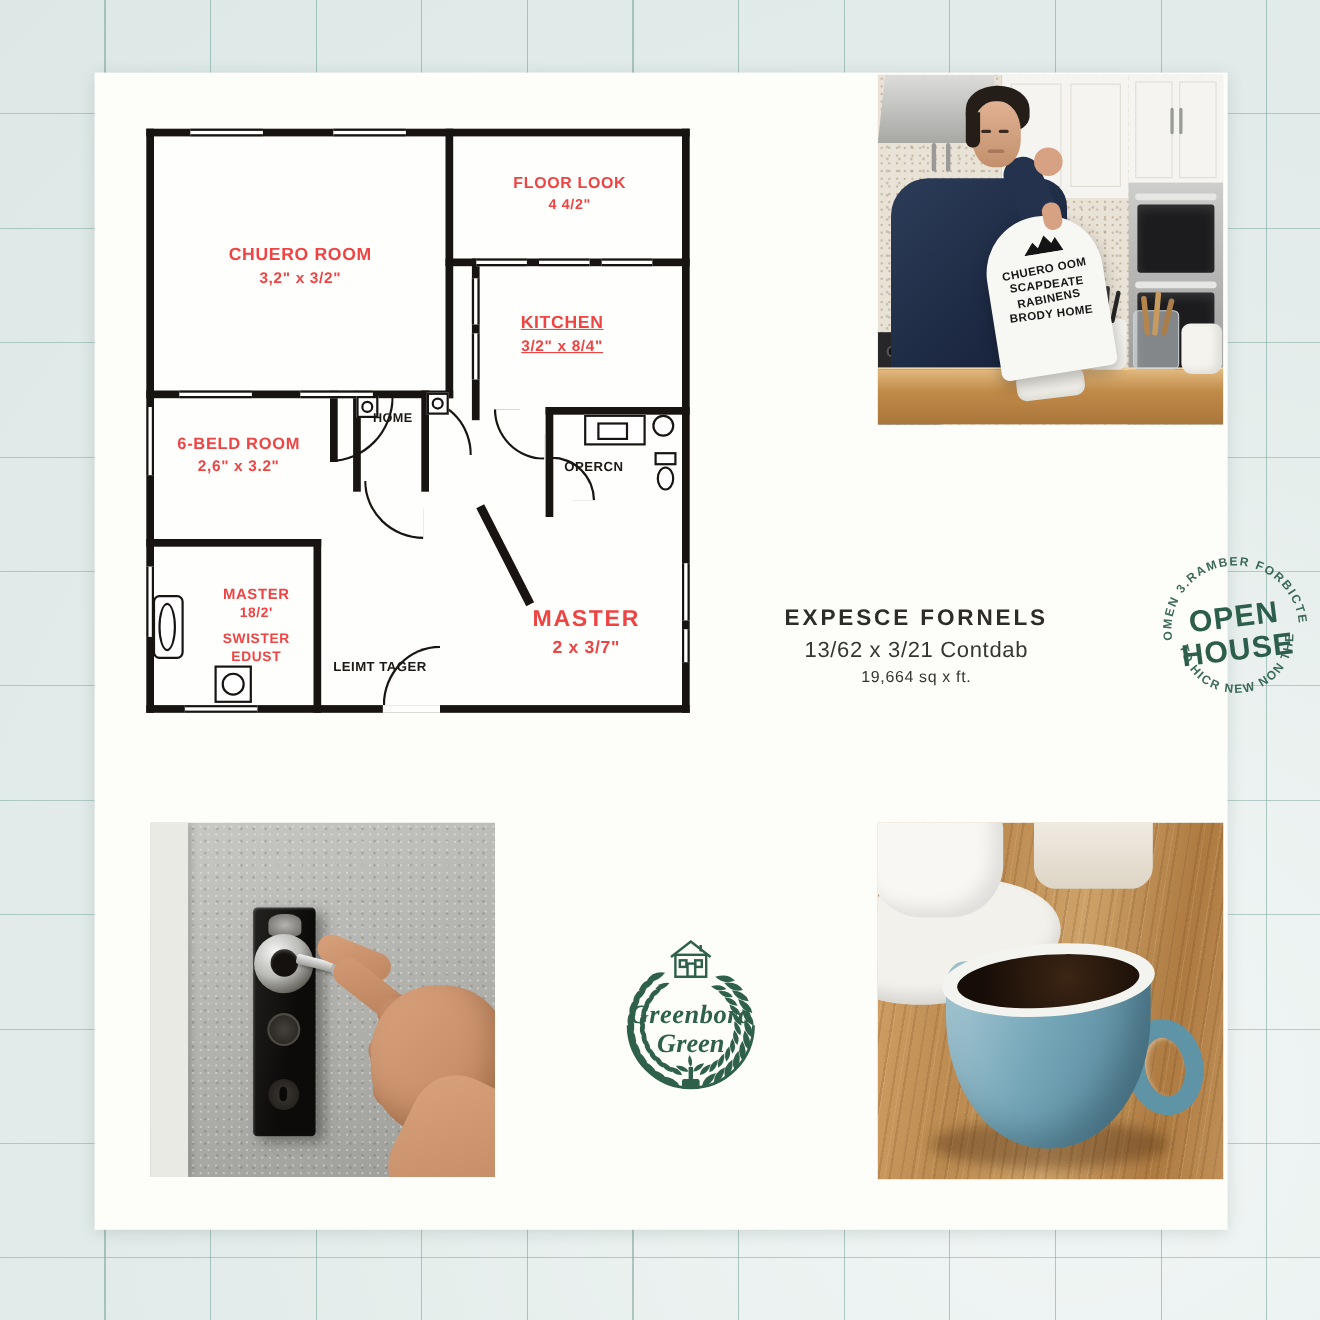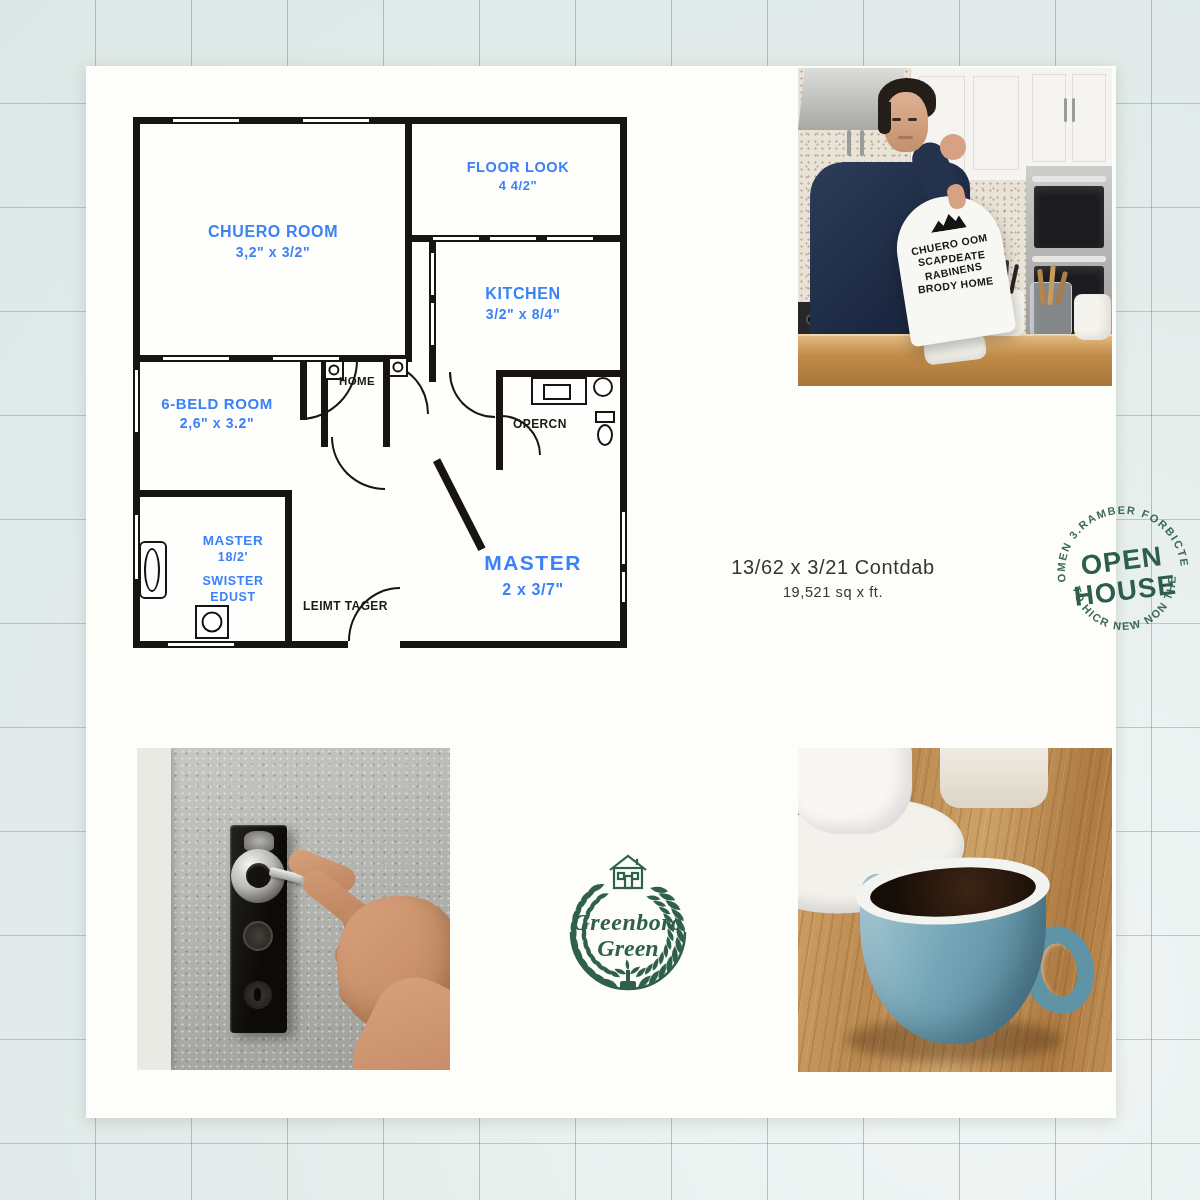--- a/index.html
+++ b/index.html
@@ -14,21 +14,21 @@
   .card{position:absolute;left:86px;top:66px;width:1030px;height:1052px;background:#fdfdfa;
     box-shadow:0 3px 14px rgba(60,90,85,.18);}
   
   .floorplan{position:absolute;left:47px;top:51px;width:494px;height:531px;background:#fefefc;color:#1b1815;}
   .wall{position:absolute;background:#171411;}
   .winh{position:absolute;height:7px;background:#fff;border-top:2px solid #171411;border-bottom:2px solid #171411;}
   .winv{position:absolute;width:7px;background:#fff;border-left:2px solid #171411;border-right:2px solid #171411;}
   .arc{position:absolute;border:0 solid #171411;}
   .fixt{position:absolute;border:2px solid #171411;background:#fff;}
   .fixt .fc{position:absolute;left:50%;top:50%;transform:translate(-50%,-50%);border:2px solid #171411;border-radius:50%;width:70%;height:70%;}
-  .fp-label{position:absolute;text-align:center;transform:translateX(-50%);font-weight:700;letter-spacing:.6px;white-space:nowrap;color:#3b82f6;}
+  .fp-label{position:absolute;text-align:center;transform:translateX(-50%);font-weight:700;letter-spacing:.6px;white-space:nowrap;color:#ef4444;}
   .fp-label .l1{font-size:16px;}
   .fp-label .l2{font-size:14px;margin-top:3px;}
   .fp-small{position:absolute;font-weight:700;font-size:11.5px;letter-spacing:.4px;white-space:nowrap;color:#1b1815;}
   
   .photo{position:absolute;overflow:hidden;}
   
   .kitchen{left:712px;top:2px;width:314px;height:318px;
     background:#e9e2d6;
     background-image:radial-gradient(rgba(150,128,96,.45) 1px, transparent 1.4px),
                      radial-gradient(rgba(120,100,75,.30) 1px, transparent 1.4px);
@@ -189,21 +189,21 @@
         </div>
 
       <div class="fp-label" style="left:140px;top:106px;">
         <div class="l1">CHUERO ROOM</div>
         <div class="l2">3,2" x 3/2"</div>
       </div>
       <div class="fp-label" style="left:385px;top:42px;">
         <div class="l1" style="font-size:14.5px">FLOOR LOOK</div>
         <div class="l2" style="font-size:13px">4 4/2"</div>
       </div>
-      <div class="fp-label" style="left:390px;top:168px;">
+      <div class="fp-label" style="left:378px;top:168px;text-decoration:underline;">
         <div class="l1">KITCHEN</div>
         <div class="l2">3/2" x 8/4"</div>
       </div>
       <div class="fp-label" style="left:84px;top:278px;">
         <div class="l1" style="font-size:15px">6-BELD ROOM</div>
         <div class="l2">2,6" x 3.2"</div>
       </div>
       <div class="fp-small" style="left:206px;top:258px;">HOME</div>
       <div class="fp-small" style="left:380px;top:300px;font-size:12px;">OPERCN</div>
       <div class="fp-label" style="left:100px;top:416px;">
@@ -294,22 +294,23 @@
         <path id="arcT" d="M 20 86 A 58 58 0 0 1 136 86"></path>
         <path id="arcB" d="M 26 92 A 52 52 0 0 0 130 92"></path>
       </defs>
       <text class="st-arc" text-anchor="middle"><textPath href="#arcT" startOffset="50%">OMEN 3.RAMBER FORBICTE</textPath></text>
       <text class="st-arc" text-anchor="middle"><textPath href="#arcB" startOffset="50%">TO HICR NEW NON THE</textPath></text>
       <text x="78" y="84" class="st-big">OPEN</text>
       <text x="78" y="114" class="st-big">HOUSE</text>
     </svg>
 
     <div class="listing">
+      <div class="t">EXPESCE FORNELS</div>
       <div class="d">13/62 x 3/21 Contdab</div>
-      <div class="a">19,521 sq x ft.</div>
+      <div class="a">19,664 sq x ft.</div>
     </div>
 
     <div class="photo keyphoto">
       <div class="doorframe"></div>
       <div class="plate">
         <div class="crest"></div>
         <div class="ring">
             <div class="ringhole"></div>
           </div>
         <div class="medal"></div>

